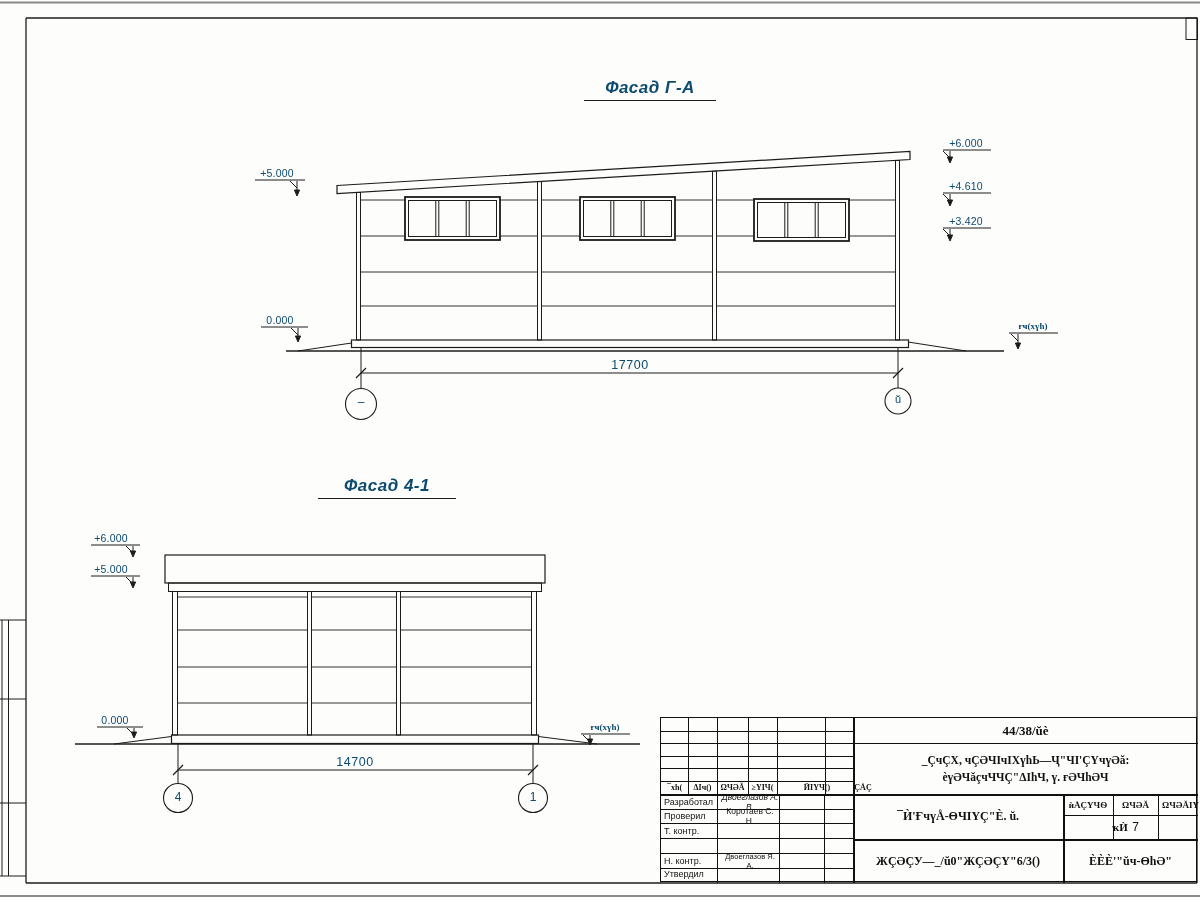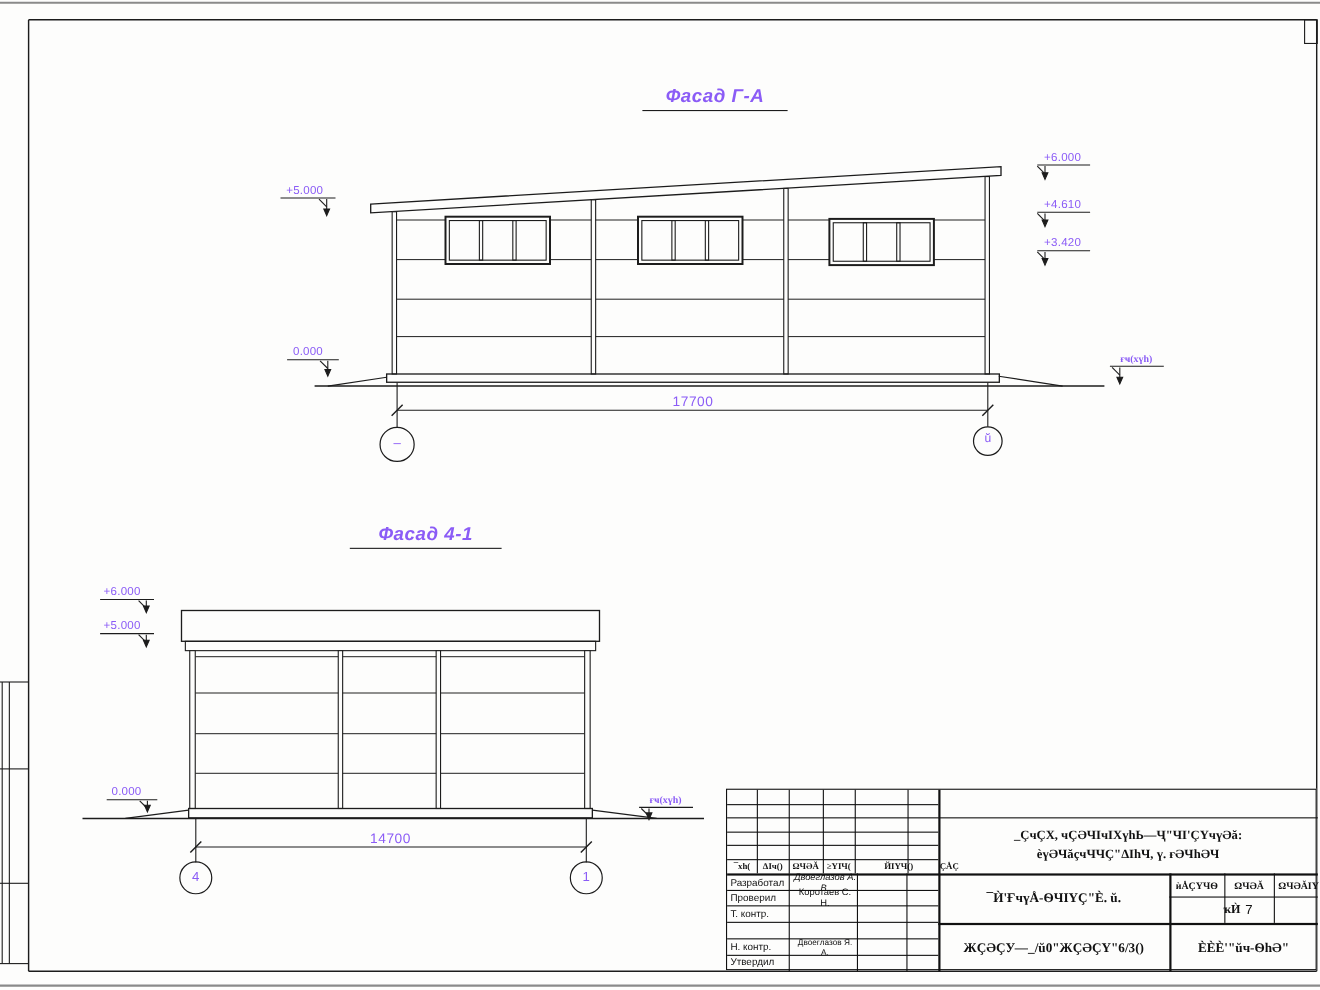--- a/index.html
+++ b/index.html
@@ -1,19 +1,19 @@
 <!DOCTYPE html>
 <html><head>
 <meta charset="utf-8">
 <style>
   html,body{margin:0;padding:0;background:#e8e8e8;}
   #sheet{position:relative;width:1200px;height:900px;background:#fdfdfc;overflow:hidden;
          font-family:"Liberation Sans","DejaVu Sans",sans-serif;color:#1c1c1c;}
   svg{position:absolute;left:0;top:0;}
-  .txt{position:absolute;color:#8b5cf6;white-space:nowrap;}
+  .txt{position:absolute;color:#0c4a6e;white-space:nowrap;}
   .ftitle{font-size:17px;font-style:italic;font-weight:600;text-align:center;
           border-bottom:1.6px solid #1c1c1c;padding-bottom:2px;letter-spacing:.5px;}
   .elev{font-size:10.5px;text-align:center;letter-spacing:.2px;}
   .dim{font-size:12.5px;text-align:center;letter-spacing:.5px;}
   .mojib{font-family:"Liberation Serif","DejaVu Serif",serif;font-weight:bold;}
   .gnd{font-size:9px;text-align:center;}
   .bubble-txt{font-size:12px;text-align:center;}
   
   #tblock{position:absolute;left:660px;top:717px;width:537px;height:165px;
           border:1.8px solid #111;box-sizing:border-box;background:#fdfdfc;}
@@ -279,20 +279,21 @@
 
     <div class="tb-cell tb-left role" style="left:0;top:76px;width:56px;height:15px;">Разработал</div>
     <div class="tb-cell tb-left pname" style="left:57px;top:76px;width:61px;height:15px;font-style:italic;">Двоеглазов А. В.</div>
     <div class="tb-cell tb-left role" style="left:0;top:91px;width:56px;height:14px;">Проверил</div>
     <div class="tb-cell tb-left pname" style="left:57px;top:91px;width:61px;height:14px;">Коротаев С. Н.</div>
     <div class="tb-cell tb-left role" style="left:0;top:105px;width:56px;height:15px;">Т. контр.</div>
     <div class="tb-cell tb-left role" style="left:0;top:135px;width:56px;height:15px;">Н. контр.</div>
     <div class="tb-cell tb-left pname" style="left:57px;top:135px;width:61px;height:15px;font-size:7.5px;">Двоеглазов Я. А.</div>
     <div class="tb-cell tb-left role" style="left:0;top:148px;width:56px;height:15px;text-align:right;">Утвердил</div>
 
+    <div class="tb-cell mojib" style="left:192px;top:0;width:345px;height:25px;font-size:13px;">44/38/ŭè</div>
     <div class="tb-cell" style="left:192px;top:25px;width:345px;height:51px;flex-direction:column;line-height:1.45;">
       <div class="mojib" style="font-size:11.5px;">_ÇчÇХ, чÇӘЧIчIХүhЬ—Ҷ"ЧI'ÇҮчүӘă:</div>
       <div class="mojib" style="font-size:11.5px;">èүӘЧăçчЧЧÇ"ΔIһЧ, ү. ғӘЧһӘЧ</div>
     </div>
     <div class="tb-cell mojib" style="left:192px;top:76px;width:210px;height:45px;font-size:12px;">¯Ѝ'ҒчүÅ-ѲЧIҮÇ"È. ŭ.</div>
     <div class="tb-cell mojib" style="left:192px;top:121px;width:210px;height:44px;font-size:12px;">ЖÇӘÇУ—_/ŭ0"ЖÇӘÇҮ"6/3()</div>
     <div class="tb-cell mojib" style="left:402px;top:76px;width:50px;height:21px;font-size:9px;">ѝÅÇҮЧѲ</div>
     <div class="tb-cell mojib" style="left:452px;top:76px;width:45px;height:21px;font-size:9px;">ΩЧӘĂ</div>
     <div class="tb-cell mojib" style="left:497px;top:76px;width:40px;height:21px;font-size:9px;justify-content:flex-start;padding-left:4px;box-sizing:border-box;">ΩЧӘĂIҮ</div>
     <div class="tb-cell mojib" style="left:402px;top:97px;width:50px;height:24px;font-size:11px;padding-left:32px;">ҡЍ</div>

